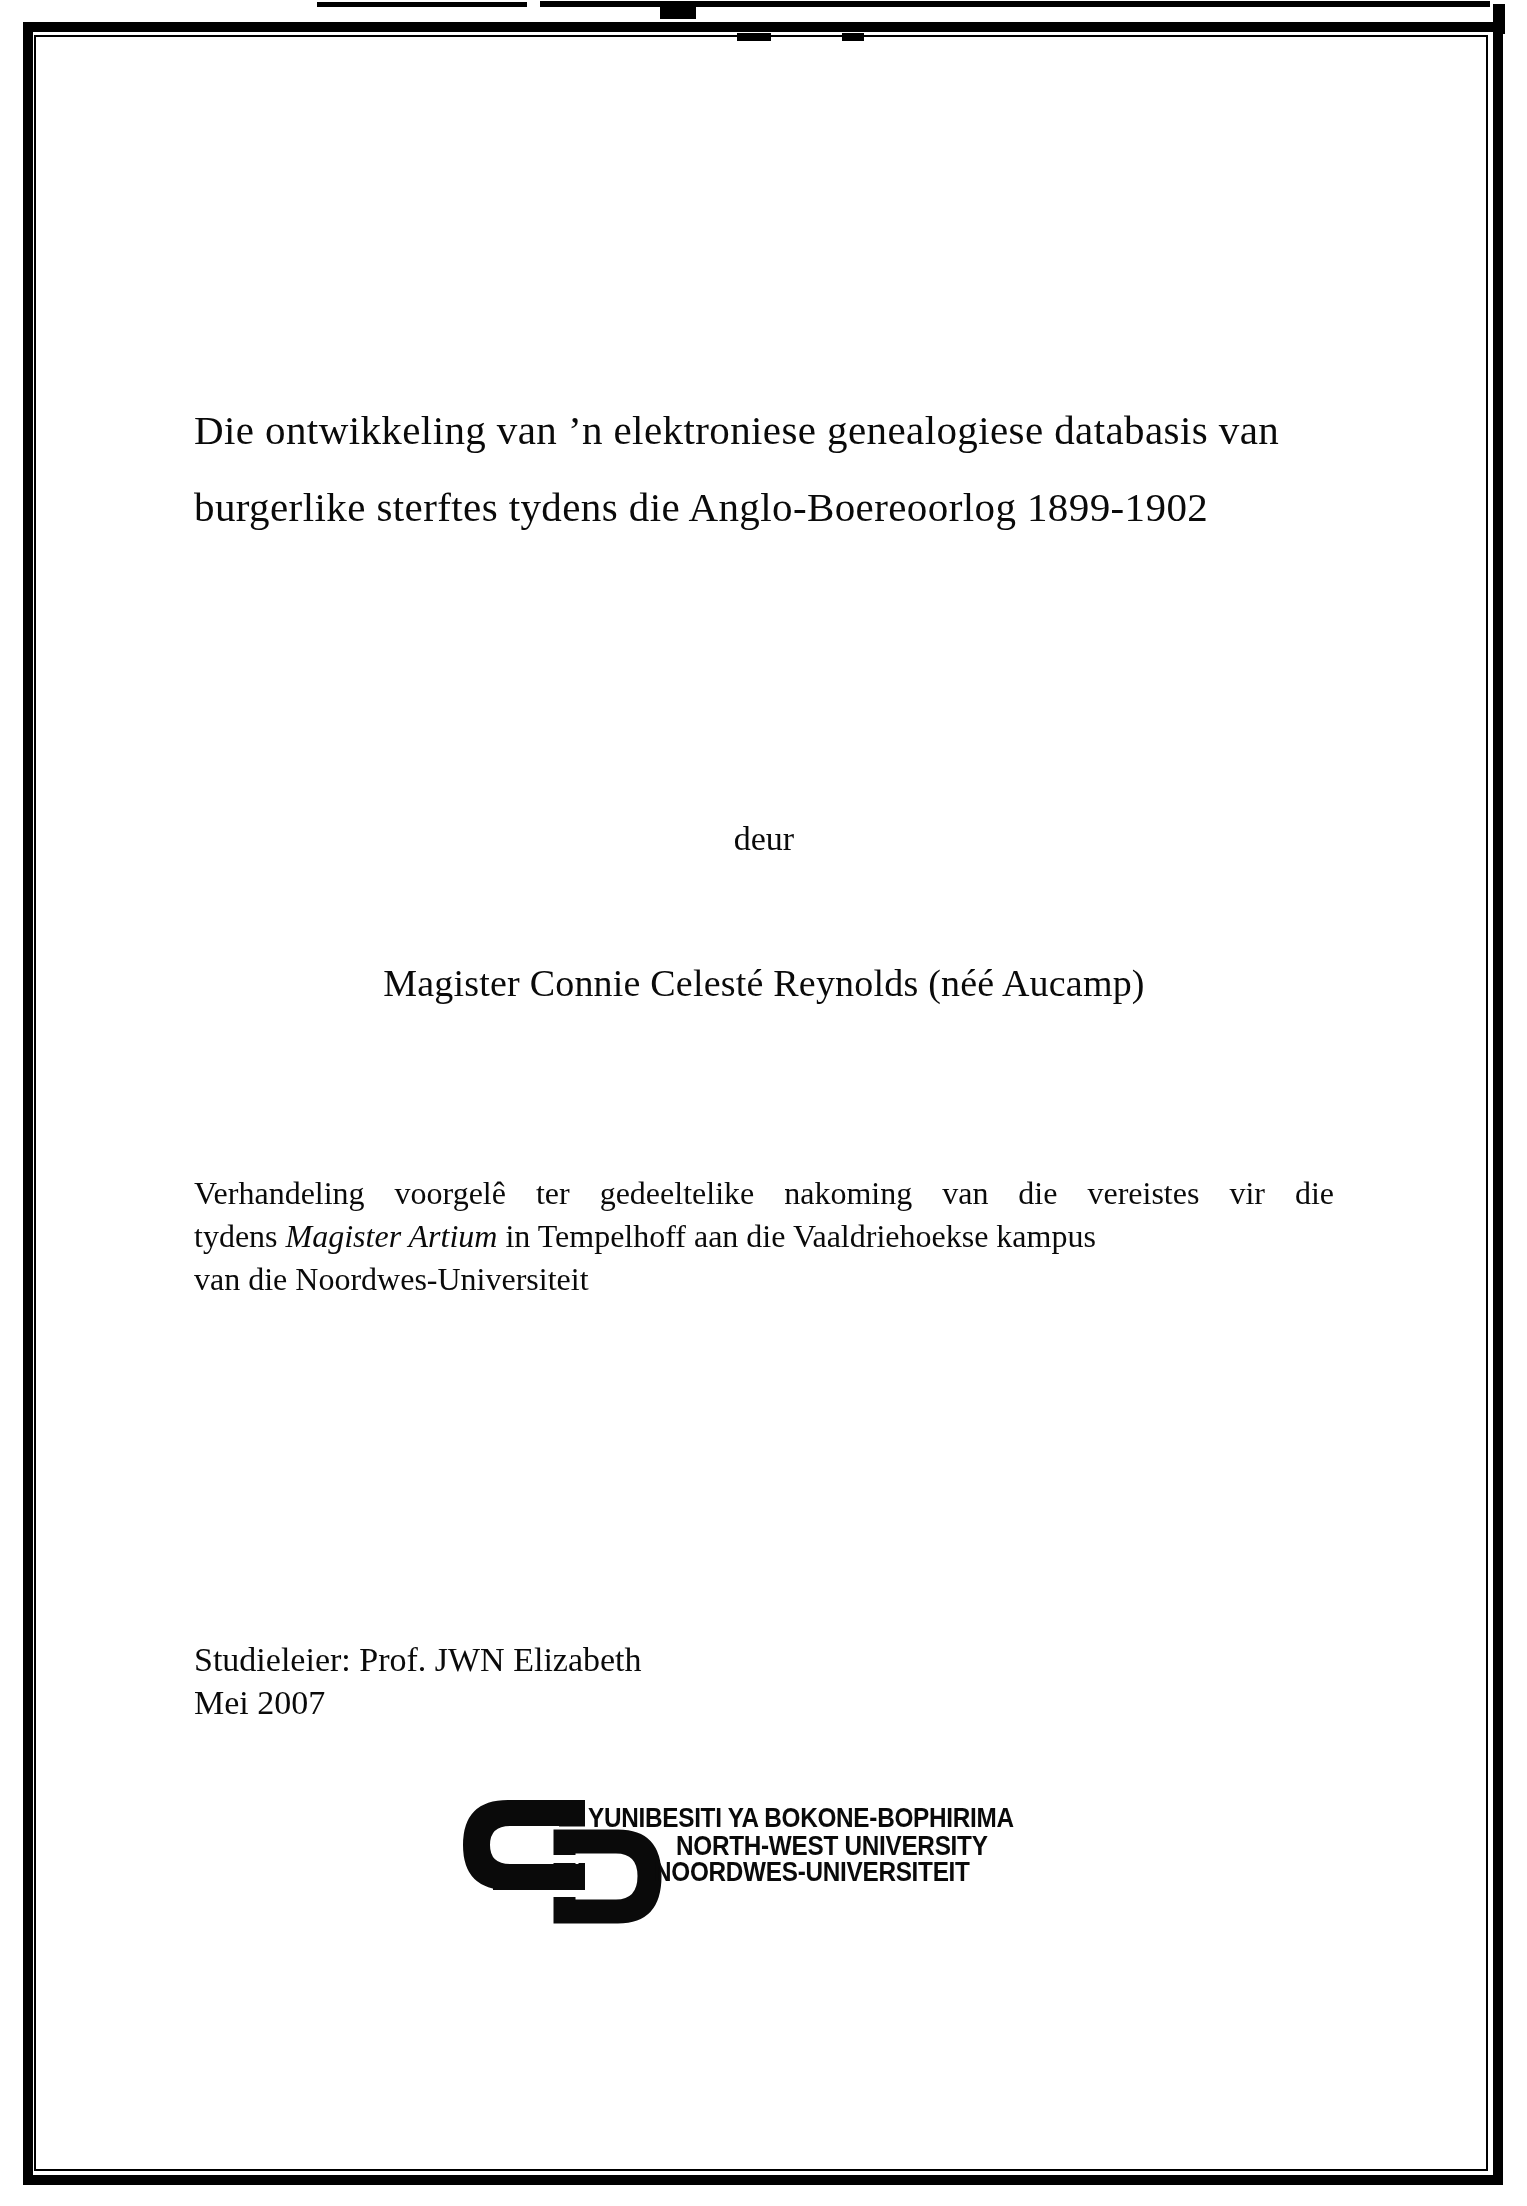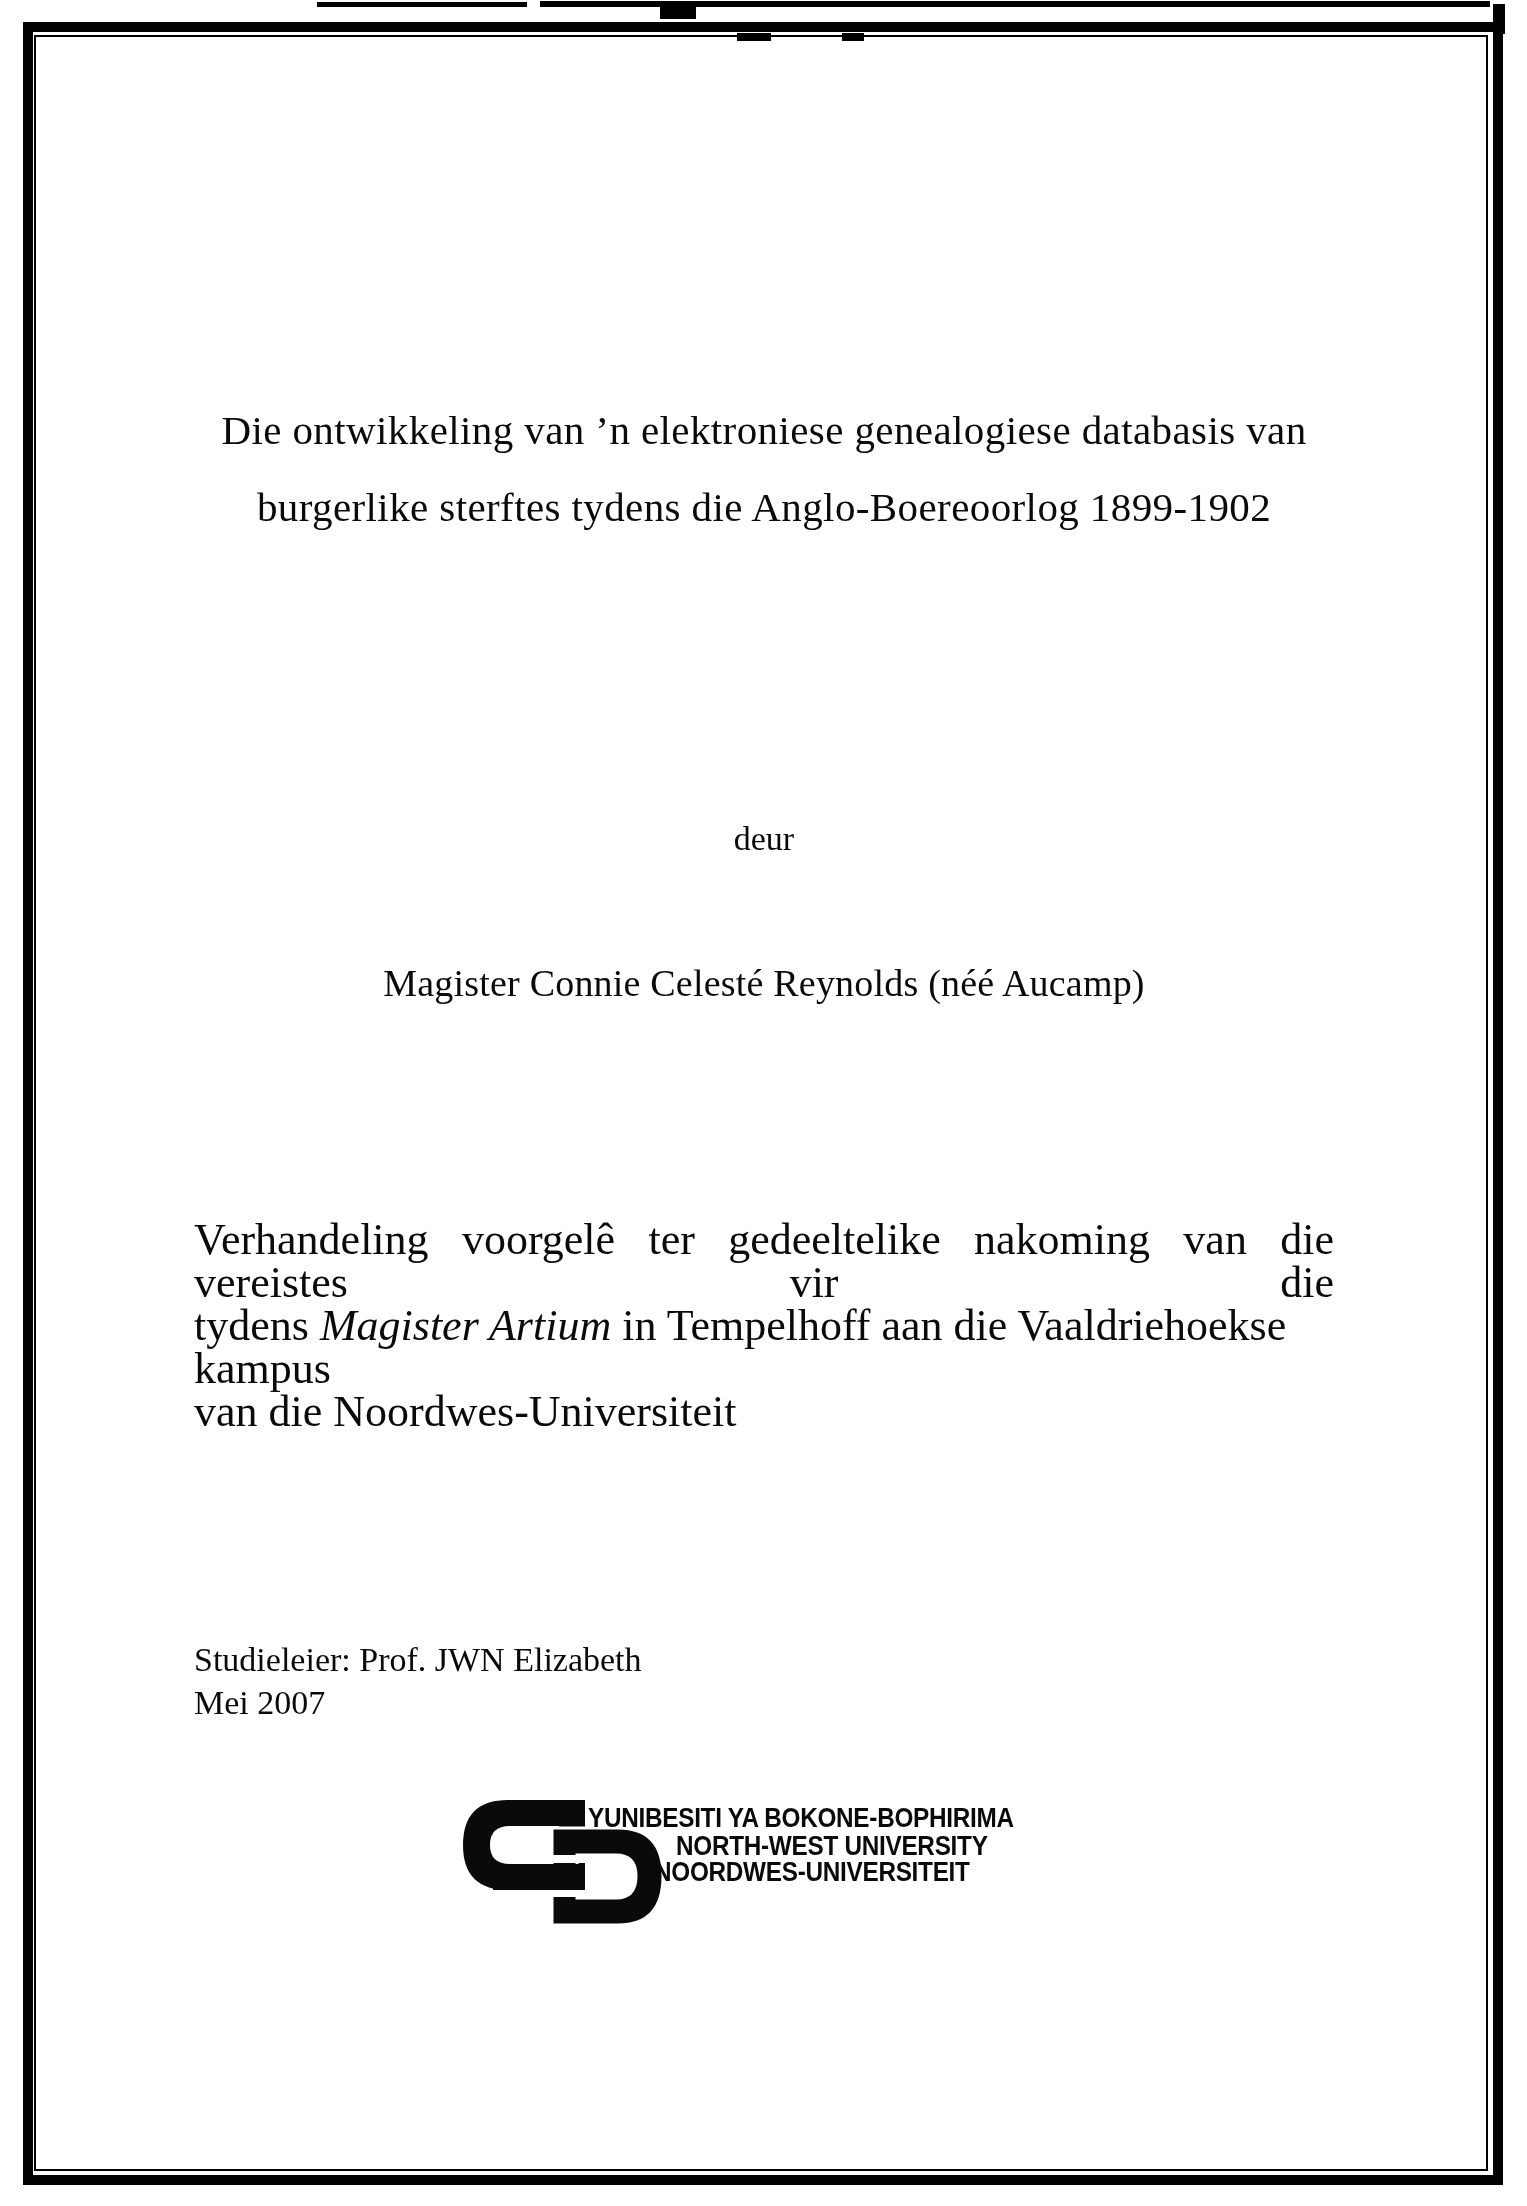--- a/index.html
+++ b/index.html
@@ -17,35 +17,35 @@
   }
   .frame-inner{
     left:34px;top:35px;width:1450px;height:2132px;
     border:2px solid #000;
   }
   
   .artifact{background:#000;}
   
   .col{left:194px;width:1140px;}
   .title{
-    top:392px;text-align:center;
+    top:392px;
     font-size:41px;line-height:77px;letter-spacing:.4px;
     white-space:nowrap;
   }
   .byline{
     top:819px;text-align:center;
     font-size:34px;line-height:40px;
   }
   .author{
     top:960px;text-align:center;
     font-size:38px;line-height:46px;letter-spacing:.2px;
     white-space:nowrap;
   }
   .statement{
-    top:1218px;font-size:44px;line-height:43px;
+    top:1172px;font-size:32px;line-height:43px;
   }
   .statement .justified{
     text-align:justify;text-align-last:justify;
   }
   .statement .it{font-style:italic;}
   .supervisor-block{
     top:1638px;font-size:34px;line-height:43px;
   }
   .logo-mark{left:463px;top:1800px;width:200px;height:127px;}
   .logo-line{

